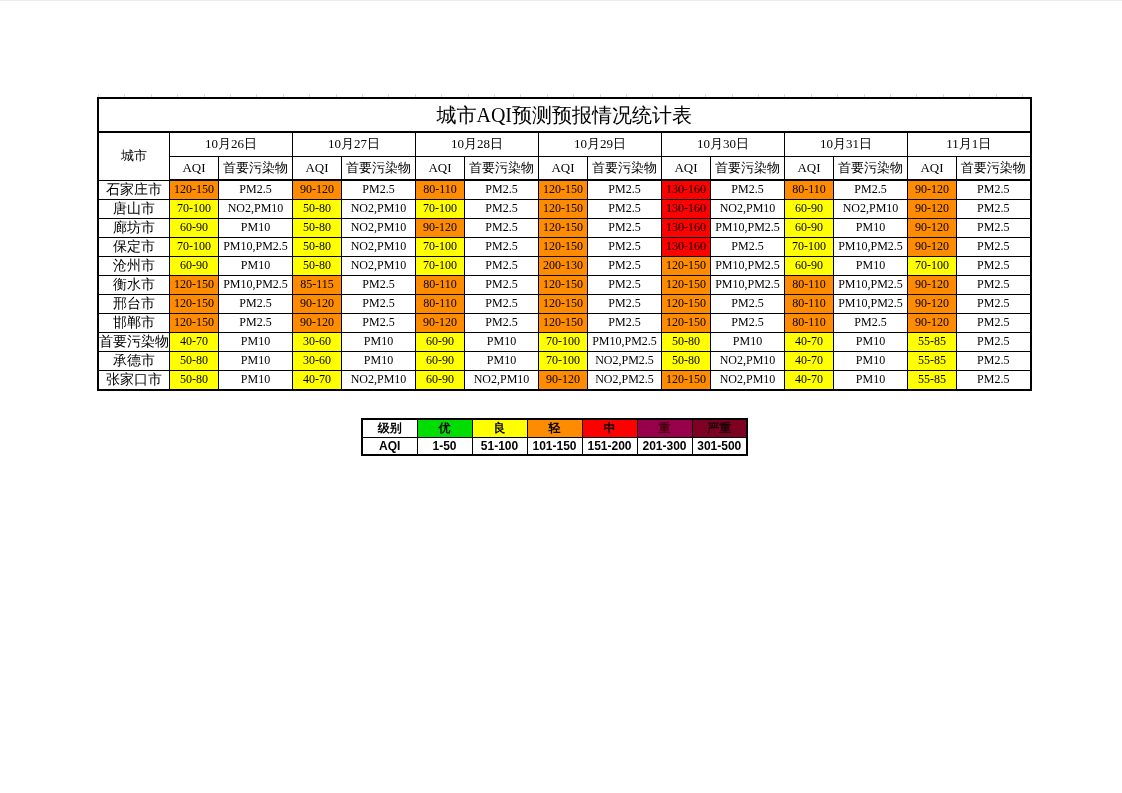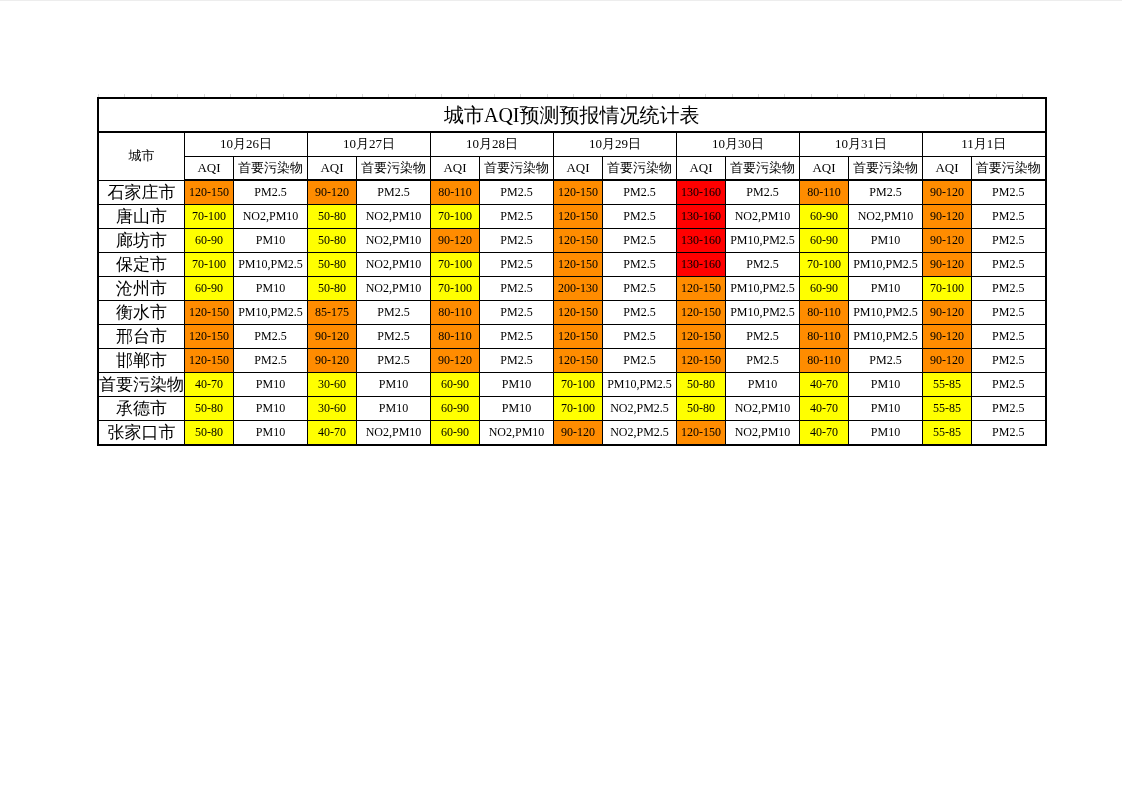--- a/index.html
+++ b/index.html
@@ -11,21 +11,21 @@
   .ticks i { position:absolute; top:0; width:1px; height:4px; background:#d9d9d9; }
 
   table.aqi { position:absolute; left:97px; top:97px; border-collapse:collapse;
               table-layout:fixed; border:2px solid #000; background:#fff; }
   table.aqi td, table.aqi th { border:1px solid #000; text-align:center; vertical-align:middle;
               padding:0; font-weight:normal; color:#000; overflow:hidden; white-space:nowrap; }
   td.title-cell { height:34px; font-size:20px; font-weight:bold; border-bottom:2px solid #000 !important; }
   tr.date-row th { height:24px; font-size:13px; }
   tr.sub-row th { height:24px; font-size:13px; border-bottom:2px solid #000; }
   th.city-head { font-size:13px; }
-  tbody th.city { height:18px; font-size:17px; }
+  tbody th.city { height:18px; font-size:14px; }
   tbody td { height:18px; font-size:12px; }
 
   table.legend { position:absolute; left:361px; top:418px; border-collapse:collapse;
                  table-layout:fixed; border:2px solid #000; background:#fff;
                  font-family:"Liberation Sans","DejaVu Sans",sans-serif; }
   table.legend td { border:1px solid #000; width:55px; height:17px; text-align:center;
                     vertical-align:middle; font-size:12px; font-weight:bold; color:#000;
                     padding:0; white-space:nowrap; }
 </style>
 </head>
@@ -204,21 +204,21 @@
           <td>PM10,PM2.5</td>
           <td style="background: rgb(255, 255, 0);">60-90</td>
           <td>PM10</td>
           <td style="background: rgb(255, 255, 0);">70-100</td>
           <td>PM2.5</td>
         </tr>
         <tr>
           <th class="city">衡水市</th>
           <td style="background: rgb(255, 140, 0);">120-150</td>
           <td>PM10,PM2.5</td>
-          <td style="background: rgb(255, 140, 0);">85-175</td>
+          <td style="background: rgb(255, 140, 0);">85-115</td>
           <td>PM2.5</td>
           <td style="background: rgb(255, 140, 0);">80-110</td>
           <td>PM2.5</td>
           <td style="background: rgb(255, 140, 0);">120-150</td>
           <td>PM2.5</td>
           <td style="background: rgb(255, 140, 0);">120-150</td>
           <td>PM10,PM2.5</td>
           <td style="background: rgb(255, 140, 0);">80-110</td>
           <td>PM10,PM2.5</td>
           <td style="background: rgb(255, 140, 0);">90-120</td>
@@ -305,13 +305,35 @@
           <td style="background: rgb(255, 140, 0);">120-150</td>
           <td>NO2,PM10</td>
           <td style="background: rgb(255, 255, 0);">40-70</td>
           <td>PM10</td>
           <td style="background: rgb(255, 255, 0);">55-85</td>
           <td>PM2.5</td>
         </tr>
       </tbody>
   </table>
 
+  <table class="legend">
+    <tbody>
+        <tr id="legend-top">
+      <td>级别</td>
+    <td style="background: rgb(0, 221, 0); color: rgb(0, 0, 0);">优</td>
+          <td style="background: rgb(255, 255, 0); color: rgb(0, 0, 0);">良</td>
+          <td style="background: rgb(255, 140, 0); color: rgb(0, 0, 0);">轻</td>
+          <td style="background: rgb(255, 0, 0); color: rgb(0, 0, 0);">中</td>
+          <td style="background: rgb(153, 0, 76); color: rgb(69, 0, 15);">重</td>
+          <td style="background: rgb(126, 0, 35); color: rgb(28, 0, 8);">严重</td>
+        </tr>
+    <tr id="legend-bottom">
+      <td>AQI</td>
+    <td>1-50</td>
+          <td>51-100</td>
+          <td>101-150</td>
+          <td>151-200</td>
+          <td>201-300</td>
+          <td>301-500</td>
+        </tr>
+  </tbody>
+    </table>
 </div>
 
 </body></html>

